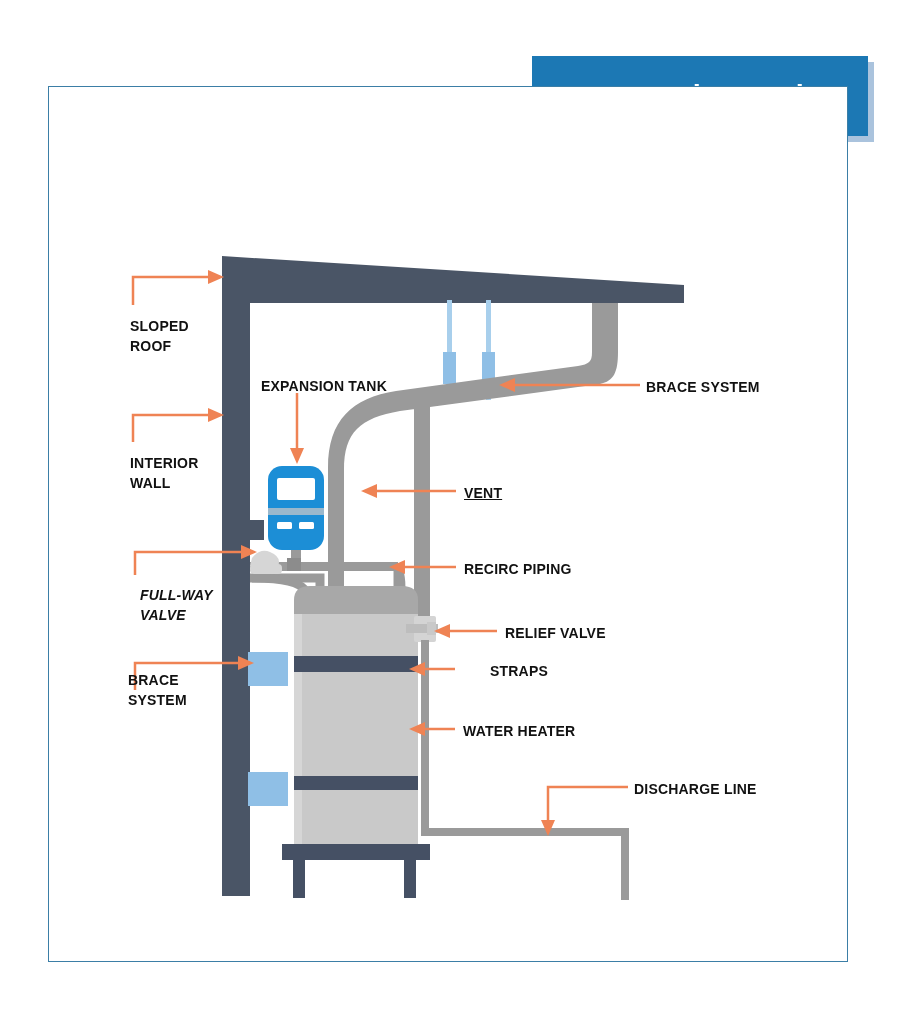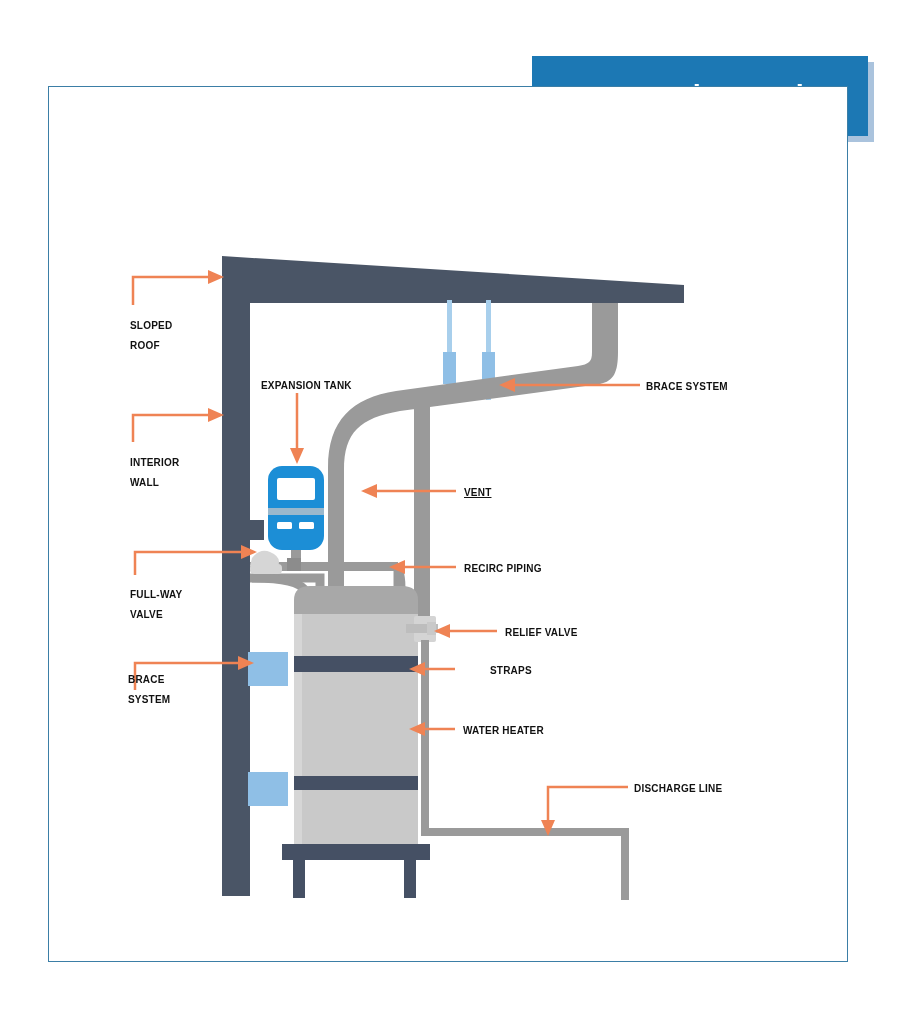--- a/index.html
+++ b/index.html
@@ -73,21 +73,21 @@
     position: absolute;
     left: 0;
     top: 0;
     width: 905px;
     height: 1026px;
   }
   
   .lbl {
     position: absolute;
     font-family: "Liberation Sans", sans-serif;
-    font-size: 10px;
+    font-size: 14px;
     font-weight: bold;
     color: #111111;
     letter-spacing: 0.2px;
     line-height: 20px;
     white-space: pre-line;
   }
 </style>
 </head>
 <body>
 
@@ -253,21 +253,21 @@
       <polygon points="450,624 450,638 434,631"></polygon>
       <polygon points="425,662 425,676 409,669"></polygon>
       <polygon points="425,722 425,736 409,729"></polygon>
     </g>
   </svg>
 
   <div class="lbl" style="left:130px; top:316px;">SLOPED
 ROOF</div>
   <div class="lbl" style="left:130px; top:453px;">INTERIOR
 WALL</div>
-  <div class="lbl" style="left:130px; top:585px;">FULL-WAY
+  <div class="lbl" style="left:140px; top:585px;font-style:italic;">FULL-WAY
 VALVE</div>
   <div class="lbl" style="left:128px; top:670px;">BRACE
 SYSTEM</div>
   <div class="lbl" style="left:261px; top:376px;">EXPANSION TANK</div>
   <div class="lbl" style="left:646px; top:377px;">BRACE SYSTEM</div>
   <div class="lbl" style="left:464px; top:483px;text-decoration:underline;">VENT</div>
   <div class="lbl" style="left:464px; top:559px;">RECIRC PIPING</div>
   <div class="lbl" style="left:505px; top:623px;">RELIEF VALVE</div>
   <div class="lbl" style="left:490px; top:661px;">STRAPS</div>
   <div class="lbl" style="left:463px; top:721px;text-align:right;">WATER HEATER</div>

